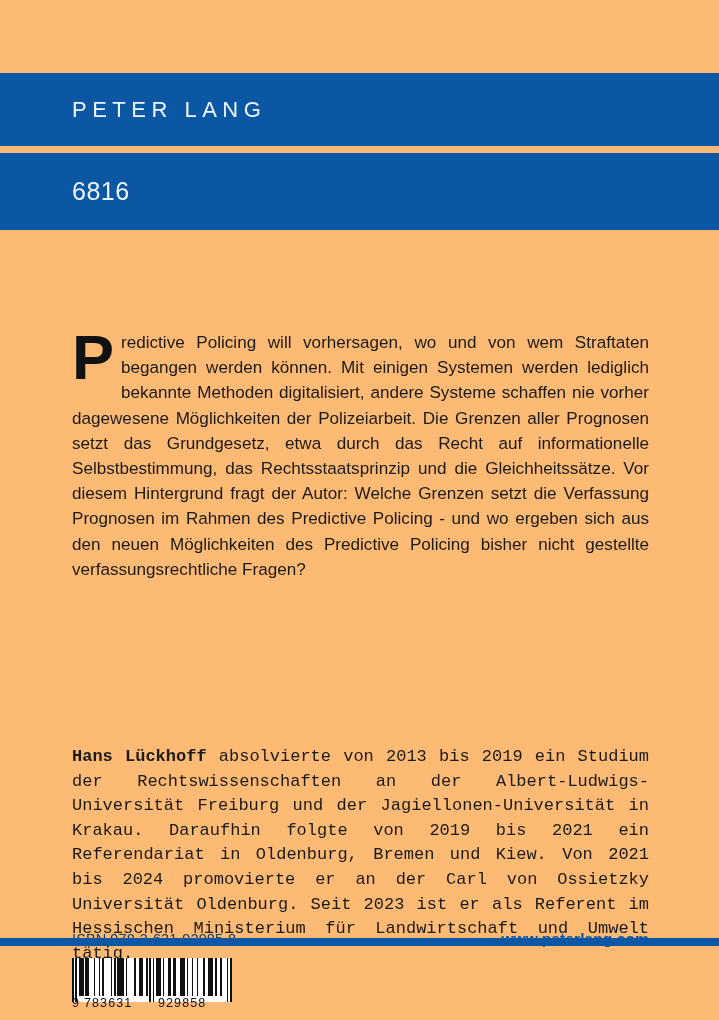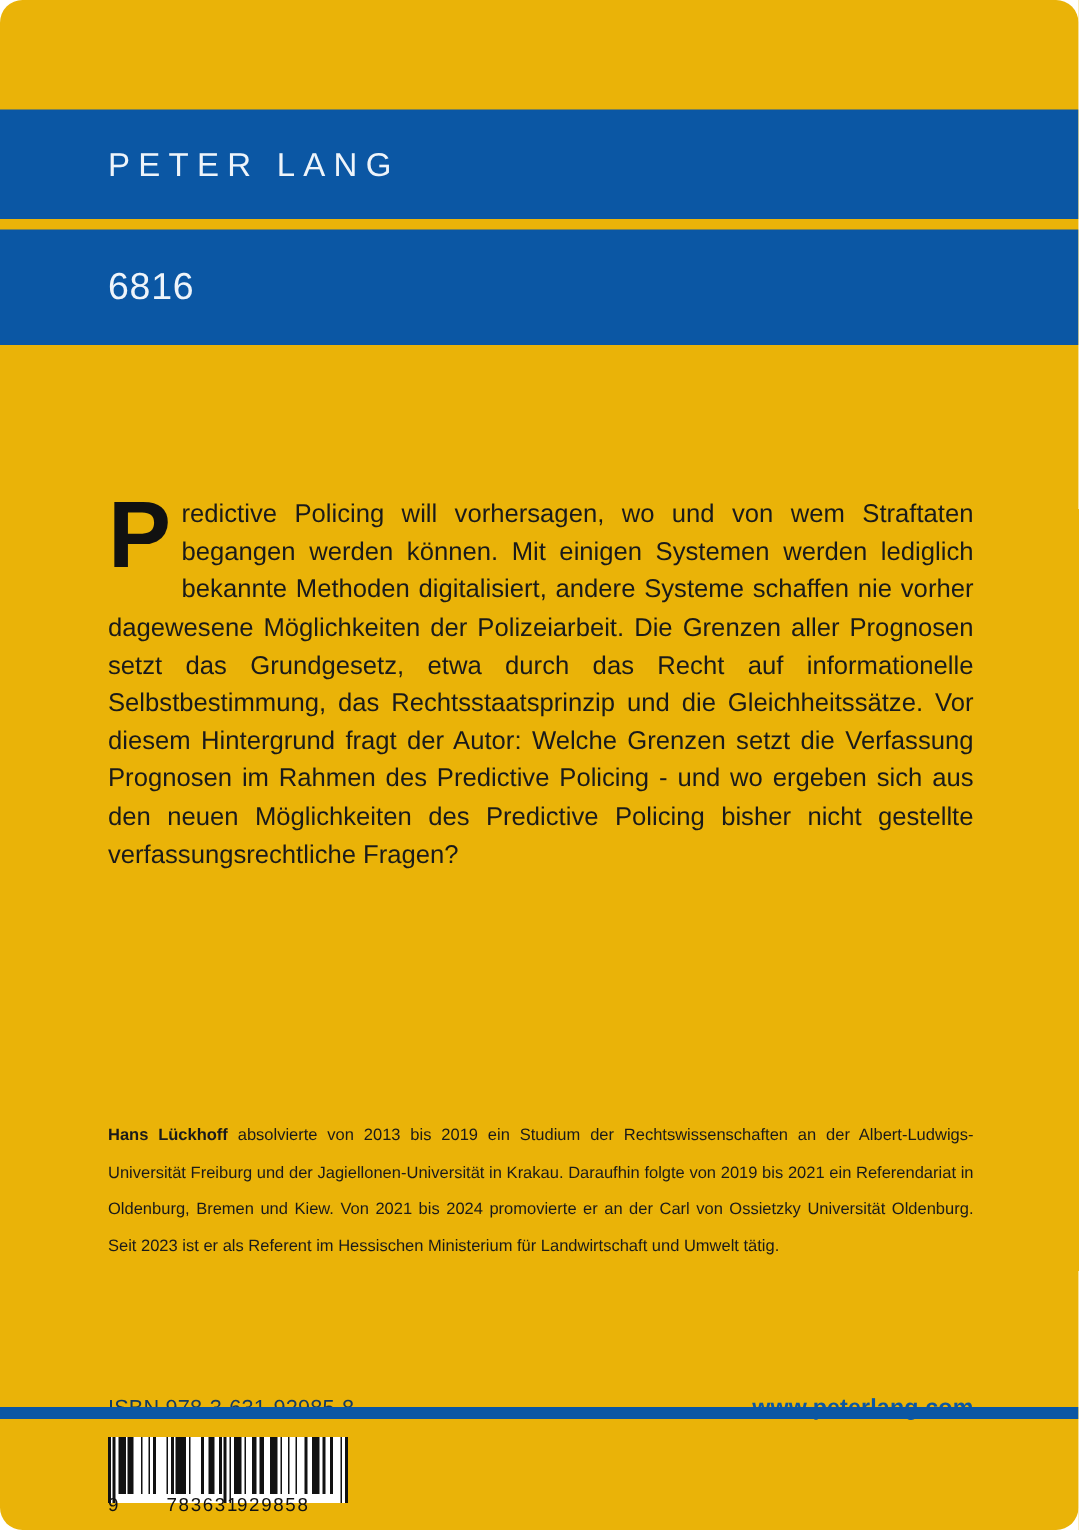--- a/index.html
+++ b/index.html
@@ -12,22 +12,21 @@
     height: 1020px;
     position: relative;
     overflow: hidden;
     font-family: "Liberation Sans", sans-serif;
     -webkit-font-smoothing: antialiased;
   }
 
   .page {
     position: absolute;
     inset: 0;
-    background: #eab308;
-    border-radius: 15px;
+    background: #fdba74;
   }
 
   
   .bar {
     position: absolute;
     left: 0;
     width: 719px;
     background: #0b57a4;
     display: flex;
     align-items: center;
@@ -80,25 +79,26 @@
     margin: 2px 7px 0 0;
     color: #111111;
   }
 
   
   .bio {
     position: absolute;
     left: 72px;
     top: 745px;
     width: 577px;
-    font-size: 11px;
+    font-size: 17px;
     line-height: 24.6px;
     color: #1a1a1a;
     text-align: justify;
     text-justify: inter-word;
+    font-family: Liberation Mono, monospace;
   }
   .bio .author-name {
     font-weight: 700;
   }
 
   
   .footer {
     position: absolute;
     left: 72px;
     top: 910px;
@@ -163,21 +163,21 @@
     position: relative;
     height: 16px;
     margin-top: -6px;
   }
   .barcode-digits span {
     position: absolute;
     top: 0;
     white-space: pre;
   }
   .bd-lead  { left: 0px; }
-  .bd-left  { left: 39px; }
+  .bd-left  { left: 12px; }
   .bd-right { left: 86px; }
 </style>
 </head>
 <body>
 
 <div class="page">
 
   <div class="bar bar-publisher">
     <div class="publisher-name">PETER LANG</div>
   </div>

